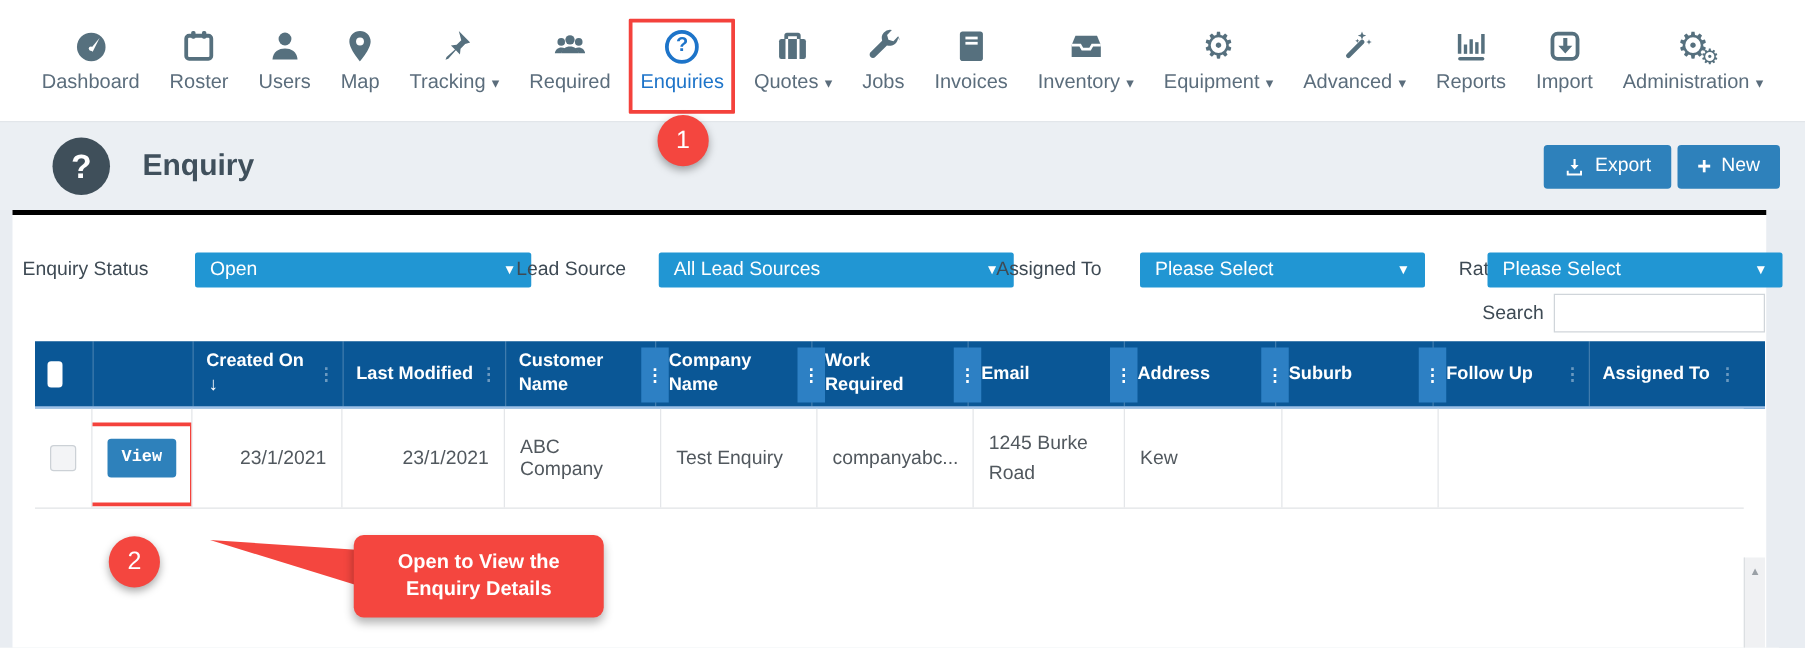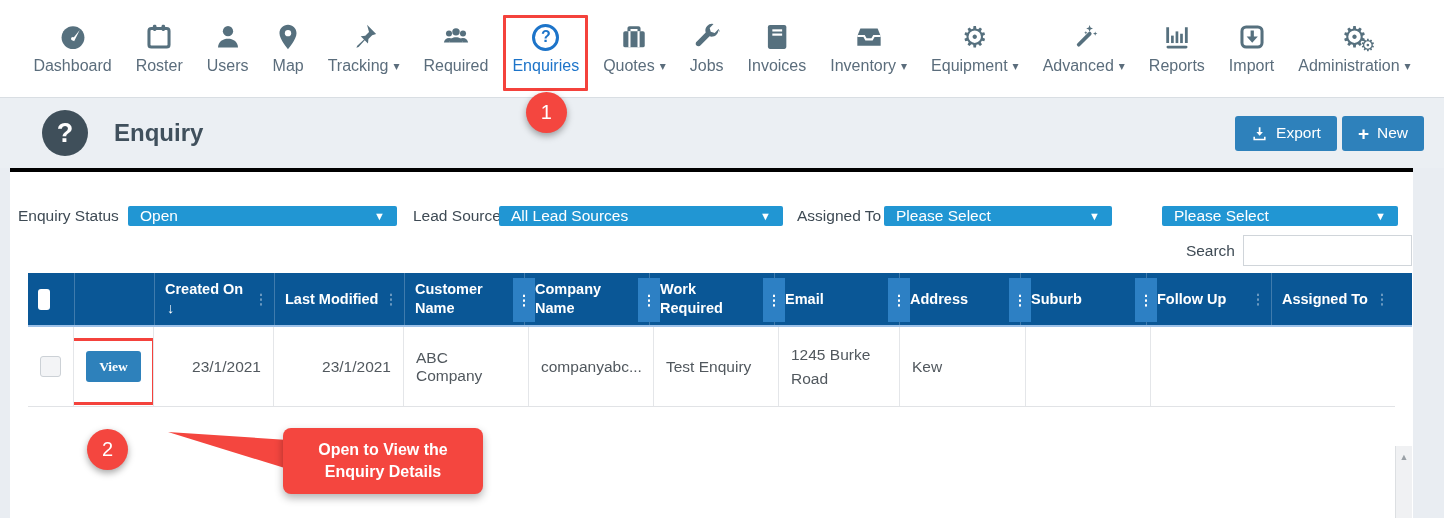--- a/index.html
+++ b/index.html
@@ -47,23 +47,23 @@
   .plus-glyph { font-size:19px; font-weight:bold; line-height:1; }
 
   
   .panel { position:absolute; top:168px; left:10px; width:1403px; bottom:0;
     background:#ffffff; border-top:4px solid #000000; }
 
   
   .filters { position:absolute; top:28px; left:0; right:0; height:32px;
     display:flex; align-items:center; }
   .flabel { font-size:15.5px; color:#3e4a54; white-space:nowrap; }
-  .fsel { height:20px; background:#2196d3; border-radius:2px; display:flex;
+  .fsel { height:28px; background:#2196d3; border-radius:2px; display:flex;
     align-items:center; color:#fff; font-size:15.5px; padding:0 12px;
-    position:relative; cursor:pointer; }
+    position:relative; cursor:pointer;margin-left:28px; }
   .fsel .selcaret { position:absolute; right:12px; font-size:11px; color:#fff; }
   .lbl-status { position:absolute; left:8px; top:7px; }
   .sel-status { position:absolute; left:118px; width:269px; }
   .lbl-lead   { position:absolute; left:403px; top:7px; }
   .sel-lead   { position:absolute; left:489px; width:284px; }
   .lbl-assigned { position:absolute; left:787px; top:7px; }
   .sel-assigned { position:absolute; left:874px; width:228px; }
   .lbl-rating { position:absolute; left:1157px; top:7px;text-align:right; }
   .sel-rating { position:absolute; left:1152px; width:236px; }
   .search-row { position:absolute; top:63px; right:1px; display:flex; align-items:center; gap:8px; }
@@ -95,21 +95,21 @@
 
   .grow { display:flex; height:80px; width:1367px; border-bottom:1px solid #e1e3e6;
     background:#fff; }
   .td { display:flex; align-items:center; padding:0 12px; font-size:15.5px;
     color:#51585e; border-right:1px solid #e4e6e9; overflow:hidden; }
   .td.right { justify-content:flex-end; }
   .td.wrap { line-height:1.5; align-items:center; }
   .td.c0 { justify-content:center; padding:0; border-right:1px solid #e4e6e9; }
   .view-cell { position:relative; justify-content:center; }
   .view-btn { width:57px; height:31px; background:#2e81bb; color:#fff; border:none;
-    border-radius:3px; font-size:13.5px; font-weight:bold; cursor:pointer; font-family:Liberation Serif, serif; }
+    border-radius:3px; font-size:13.5px; font-weight:bold; cursor:pointer; font-family:Liberation Mono, monospace; }
   .view-annot-box { position:absolute; left:-8px; right:-2px; top:11px; bottom:1px;
     border:3px solid #f4423c; pointer-events:none; z-index:30; }
 
   
   .vscroll { position:absolute; right:0; top:173px; bottom:0; width:17px;
     background:#f0f1f3; border-left:1px solid #dcdfe2; }
   .vscroll .up { display:block; text-align:center; color:#9aa0a6; font-size:9px;
     padding-top:6px; cursor:pointer; }
 
   
@@ -422,22 +422,22 @@
       <div class="td c0">
         <span class="rchk"></span>
       </div>
       <div class="td c1 view-cell">
         <button class="view-btn">View</button>
         <span class="view-annot-box"></span>
       </div>
       <div class="td c2 right">23/1/2021</div>
       <div class="td c3 right">23/1/2021</div>
       <div class="td c5">ABC Company</div>
+      <div class="td c6">Test Enquiry</div>
       <div class="td c7">companyabc...</div>
-      <div class="td c6">Test Enquiry</div>
       <div class="td c8 wrap">1245 Burke Road</div>
       <div class="td c9">Kew</div>
       <div class="td c10"></div>
       <div class="td c11" style="border-right:none;"></div>
     </div>
 
     <div class="vscroll">
       <span class="up">▲</span>
     </div>
   </div>

